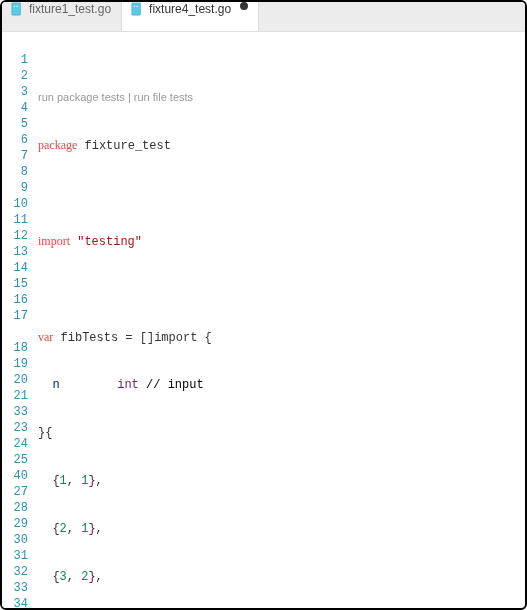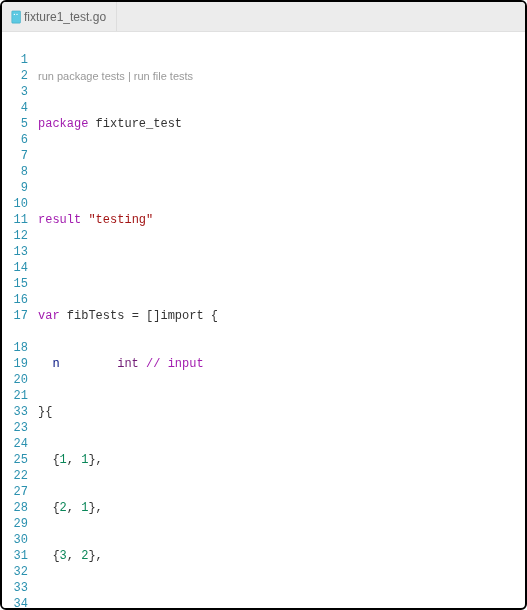--- a/index.html
+++ b/index.html
@@ -24,22 +24,23 @@
     display: flex;
     background: #ececec;
     height: 30px;
     font-family: -apple-system, "Segoe UI", sans-serif;
     font-size: 12px;
     align-items: stretch;
     border-bottom: 1px solid #e0e0e0;
   }
   .tab {
     display: flex;
-    align-items: center;
+    align-items: flex-start;
     padding: 0 10px 0 8px;
+    gap: 5px;
     color: #666;
     border-right: 1px solid #ddd;
     cursor: pointer;
     white-space: nowrap;
   }
   .tab.active {
     background: #fff;
     color: #333;
   }
   .tab-icon {
@@ -77,44 +78,56 @@
     position: relative;
     overflow: hidden;
     white-space: pre;
   }
   .codelens {
     font-family: -apple-system, "Segoe UI", sans-serif;
     color: #999;
     font-size: 11px;
     height: 16px;
     cursor: pointer;
+    margin-top: 21px;
   }
   .line { height: 16px; }
-  .kw { color: #a21caf; }
+  .kw { color: #ef4444; font-family: Liberation Serif, serif; }
   .typ { color: #701a75; }
   .str { color: #a31515; }
   .num { color: #098658; }
-  .com { color: #a21caf; }
+  .com { color: #000000; }
   .var { color: #001080; }
 </style>
 </head>
 <body>
 
 <div class="frame">
 
   <div class="tabs">
     <div class="tab">
       <span class="tab-icon">
         <svg width="14" height="14" viewBox="0 0 16 16">
             <rect x="2" y="1" width="10" height="14" rx="1" fill="#5dc9e2" stroke="#2a9ab6" stroke-width="0.5"></rect>
             <circle cx="5" cy="5" r="0.8" fill="#fff"></circle>
             <circle cx="8" cy="5" r="0.8" fill="#fff"></circle>
           </svg>
       </span>
       <span>fixture1_test.go</span>
+    </div>
+    <div class="tab active">
+      <span class="tab-icon">
+        <svg width="14" height="14" viewBox="0 0 16 16">
+            <rect x="2" y="1" width="10" height="14" rx="1" fill="#5dc9e2" stroke="#2a9ab6" stroke-width="0.5"></rect>
+            <circle cx="5" cy="5" r="0.8" fill="#fff"></circle>
+            <circle cx="8" cy="5" r="0.8" fill="#fff"></circle>
+          </svg>
+      </span>
+      <span>fixture4_test.go</span>
+      <span class="dirty-dot"></span>
     </div>
   </div>
 
   <div class="editor">
     <div class="gutter">
       <div class="line">&nbsp;</div>
       <div class="line">1</div>
       <div class="line">2</div>
       <div class="line">3</div>
       <div class="line">4</div>
@@ -133,37 +146,37 @@
       <div class="line">17</div>
       <div class="line">&nbsp;</div>
       <div class="line">18</div>
       <div class="line">19</div>
       <div class="line">20</div>
       <div class="line">21</div>
       <div class="line">33</div>
       <div class="line">23</div>
       <div class="line">24</div>
       <div class="line">25</div>
-      <div class="line">22</div>
+      <div class="line">40</div>
       <div class="line">27</div>
       <div class="line">28</div>
       <div class="line">29</div>
       <div class="line">30</div>
       <div class="line">31</div>
       <div class="line">32</div>
       <div class="line">33</div>
       <div class="line">34</div>
 
     </div>
 
     <div class="code">
       <div class="codelens">run package tests | run file tests</div>
       <div class="line"><span class="kw">package</span><span> fixture_test</span></div>
       <div class="line">&nbsp;</div>
-      <div class="line"><span class="kw">result</span><span class="str"> "testing"</span></div>
+      <div class="line"><span class="kw">import</span><span class="str"> "testing"</span></div>
       <div class="line">&nbsp;</div>
       <div class="line"><span class="kw">var</span><span> fibTests </span><span>=</span><span> []import {</span></div>
       <div class="line"><span class="var">  n        </span><span class="typ">int</span><span class="com"> // input</span></div>
       <div class="line">}{</div>
       <div class="line"><span>  {</span><span class="num">1</span><span>, </span><span class="num">1</span><span>},</span></div>
       <div class="line"><span>  {</span><span class="num">2</span><span>, </span><span class="num">1</span><span>},</span></div>
       <div class="line"><span>  {</span><span class="num">3</span><span>, </span><span class="num">2</span><span>},</span></div>
       
       
       

